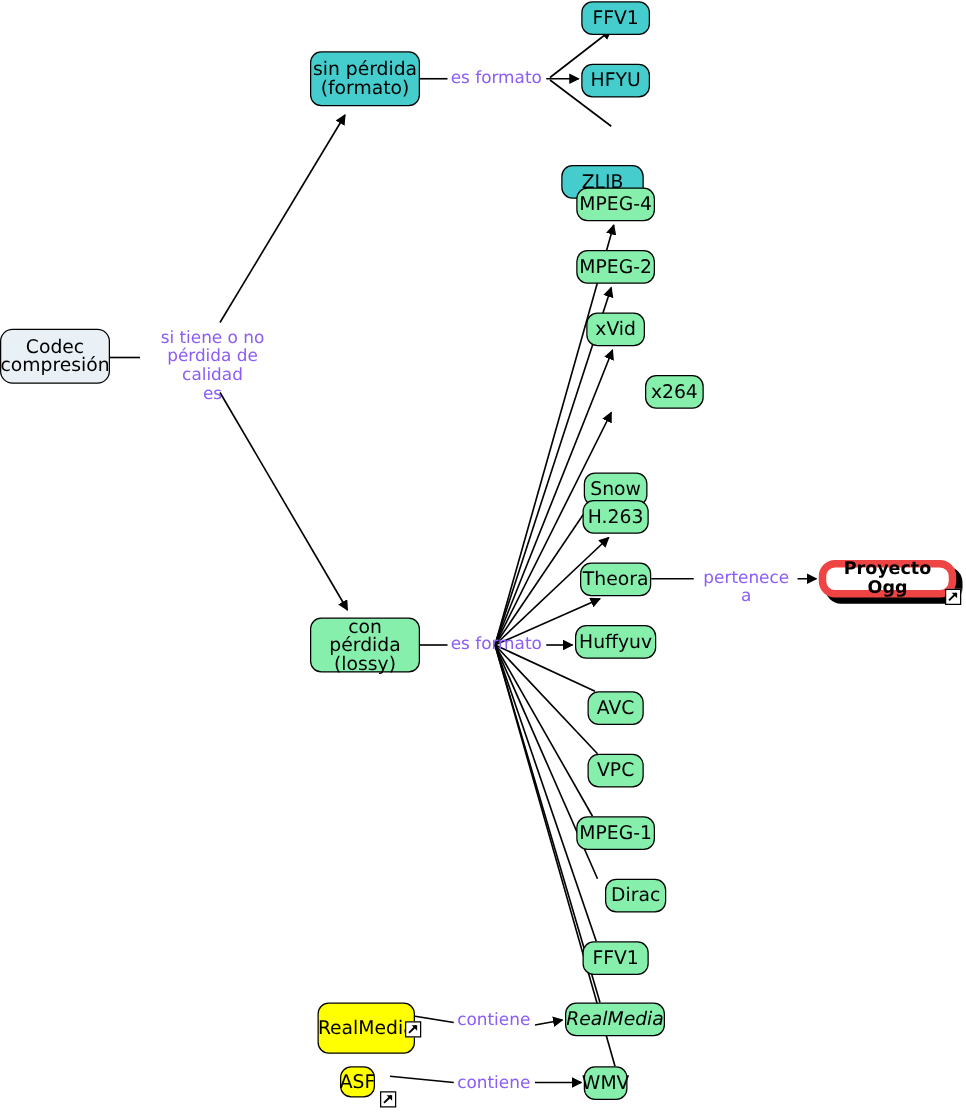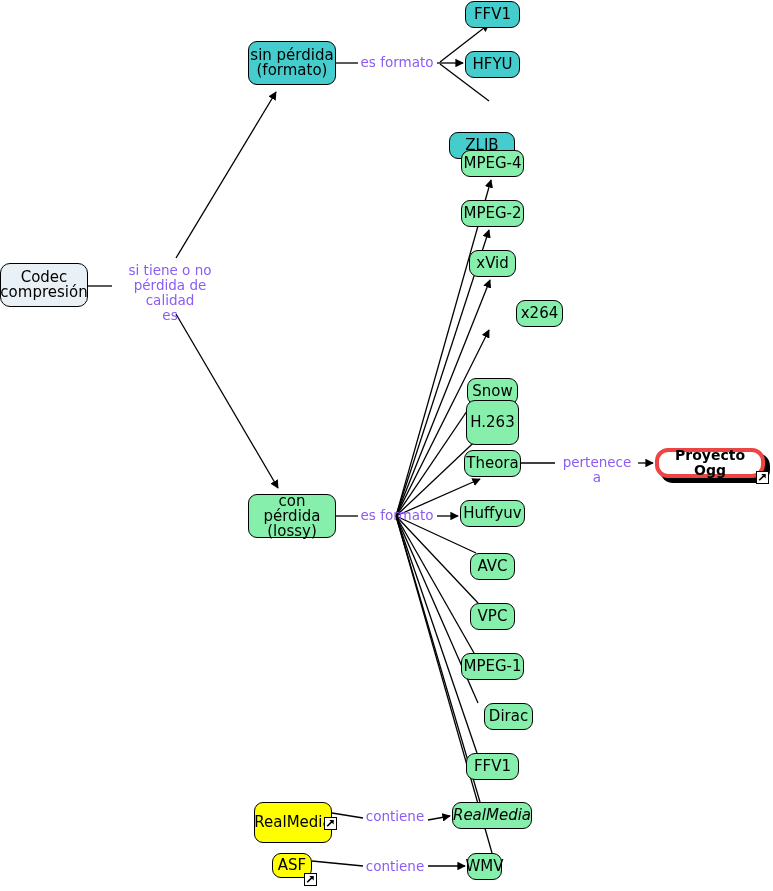--- a/index.html
+++ b/index.html
@@ -47,21 +47,21 @@
     background: #45cdcd;
   }
   .node.cyan {
     background: #86efac;
   }
   .node.yellow {
     background: #ffff00;
   }
   .node.white {
     background: #ffffff;
-    border: 4px solid #ef4444;
+    border: 6px solid #ef4444;
     border-radius: 13px;
     font-weight: bold;
     font-size: 14px;
     box-shadow: 5px 5px 0 0 #000000;
   }
   .node.italic {
     font-style: italic;
   }
   .edge-label {
     position: absolute;
@@ -154,32 +154,32 @@
       <div class="node teal" style="left: 465px; top: 1px; width: 55px; height: 27px;">FFV1</div>
       <div class="node teal" style="left: 465px; top: 51px; width: 55px; height: 27px;">HFYU</div>
       <div class="node teal" style="left: 449px; top: 100px; width: 66px; height: 27px; margin-top: 32px;">ZLIB</div>
       <div class="node cyan" style="left: 248px; top: 494px; width: 88px; height: 44px;">con pérdida
 (lossy)</div>
       <div class="node cyan" style="left: 461px; top: 150px; width: 63px; height: 27px;">MPEG-4</div>
       <div class="node cyan" style="left: 461px; top: 200px; width: 63px; height: 27px;">MPEG-2</div>
       <div class="node cyan" style="left: 469px; top: 250px; width: 47px; height: 27px;">xVid</div>
       <div class="node cyan" style="left: 469px; top: 300px; width: 47px; height: 27px; margin-left: 47px;">x264</div>
       <div class="node cyan" style="left: 467px; top: 350px; width: 51px; height: 27px; margin-top: 28px;">Snow</div>
-      <div class="node cyan" style="left: 466px; top: 400px; width: 53px; height: 45px;">H.263</div>
+      <div class="node cyan" style="left: 466px; top: 400px; width: 53px; height: 27px;">H.263</div>
       <div class="node cyan" style="left: 464px; top: 450px; width: 57px; height: 27px;">Theora</div>
       <div class="node cyan" style="left: 460px; top: 500px; width: 65px; height: 27px;">Huffyuv</div>
       <div class="node cyan" style="left: 470px; top: 553px; width: 45px; height: 27px;">AVC</div>
       <div class="node cyan" style="left: 470px; top: 603px; width: 45px; height: 27px;">VPC</div>
       <div class="node cyan" style="left: 461px; top: 653px; width: 63px; height: 27px;">MPEG-1</div>
       <div class="node cyan" style="left: 484px; top: 703px; width: 49px; height: 27px;">Dirac</div>
       <div class="node cyan" style="left: 466px; top: 753px; width: 53px; height: 27px;">FFV1</div>
       <div class="node cyan italic" style="left: 452px; top: 802px; width: 80px; height: 27px;">RealMedia</div>
       <div class="node cyan" style="left: 467px; top: 853px; width: 35px; height: 27px;">WMV</div>
       <div class="node yellow" style="left: 254px; top: 802px; width: 78px; height: 41px;">RealMedia</div>
-      <div class="node yellow" style="left: 272px; top: 853px; width: 40px; height: 25px;">ASF</div>
+      <div class="node yellow" style="left: 272px; top: 853px; width: 28px; height: 25px;">ASF</div>
       <div class="node white" style="left: 655px; top: 448px; width: 110px; height: 30px;">Proyecto Ogg</div>
     </div>
   <div id="label-layer">
       <div class="edge-label" style="left: 110px; top: 263px; width: 120px;">si tiene o no
 pérdida de calidad
 es</div>
       <div class="edge-label" style="left: 359px; top: 55px; width: 76px;">es formato</div>
       <div class="edge-label" style="left: 359px; top: 508px; width: 76px;">es formato</div>
       <div class="edge-label" style="left: 557px; top: 455px; width: 80px;">pertenece a</div>
       <div class="edge-label" style="left: 364px; top: 809px; width: 62px;">contiene</div>

